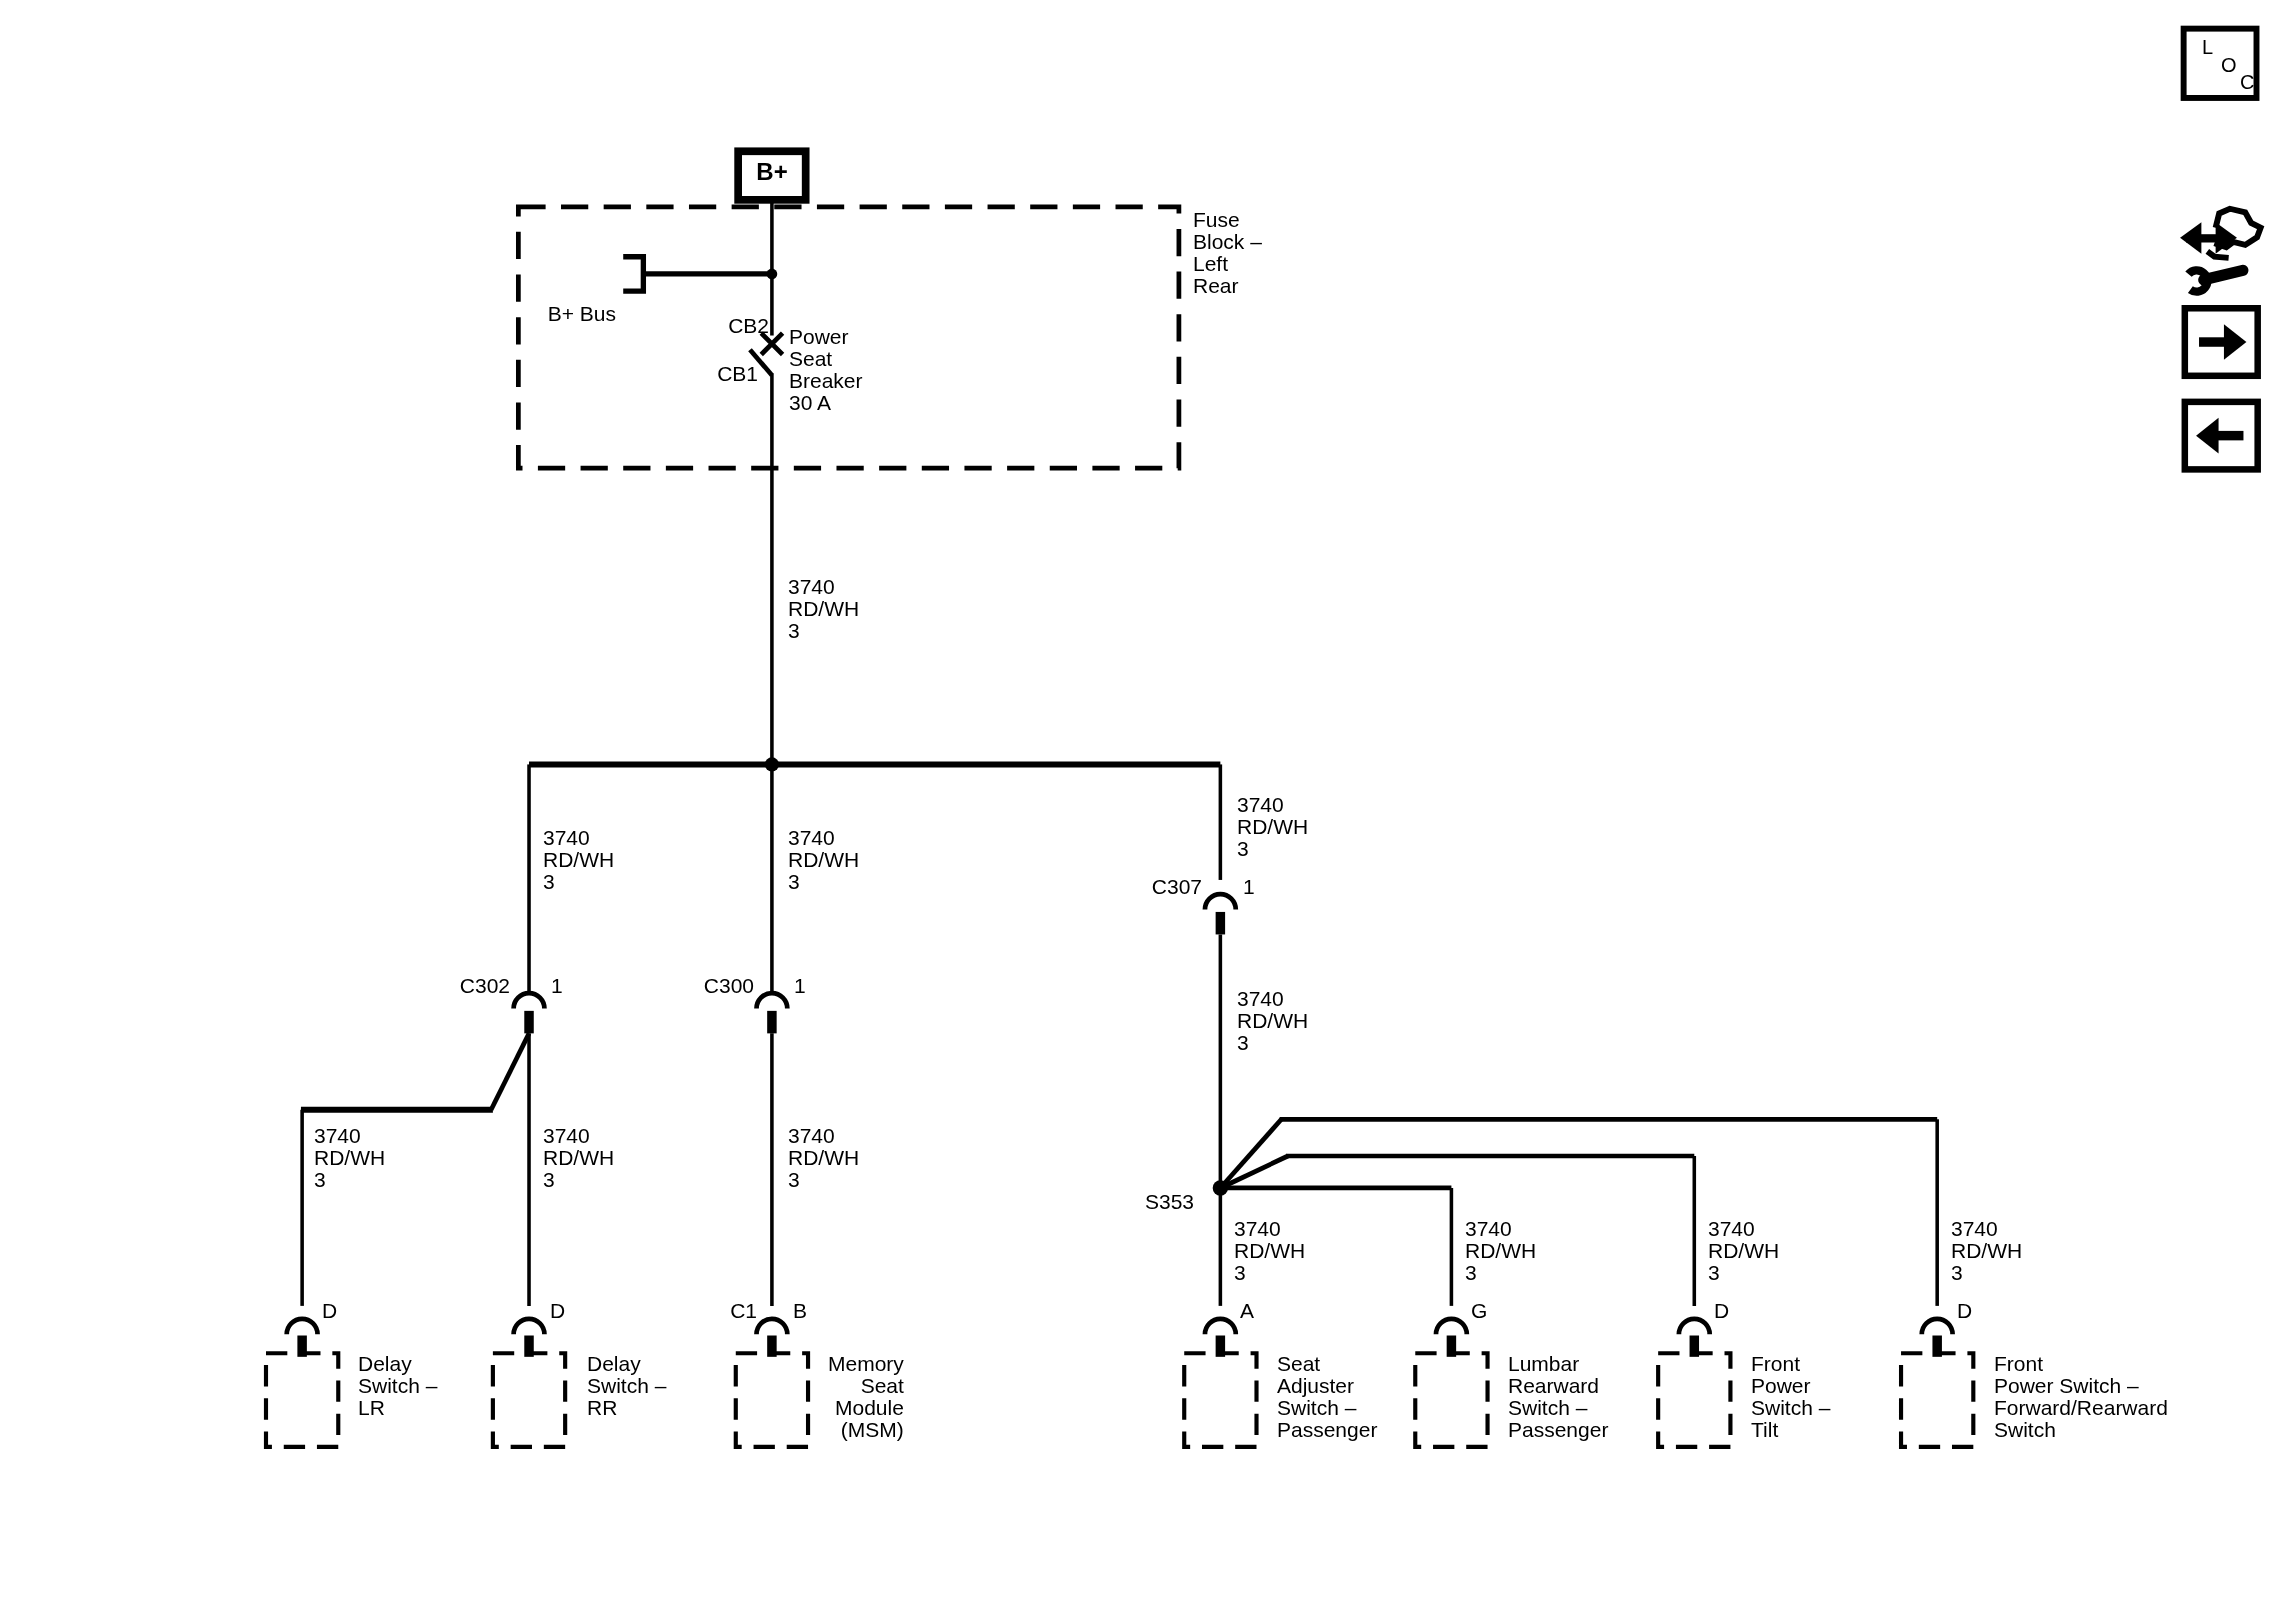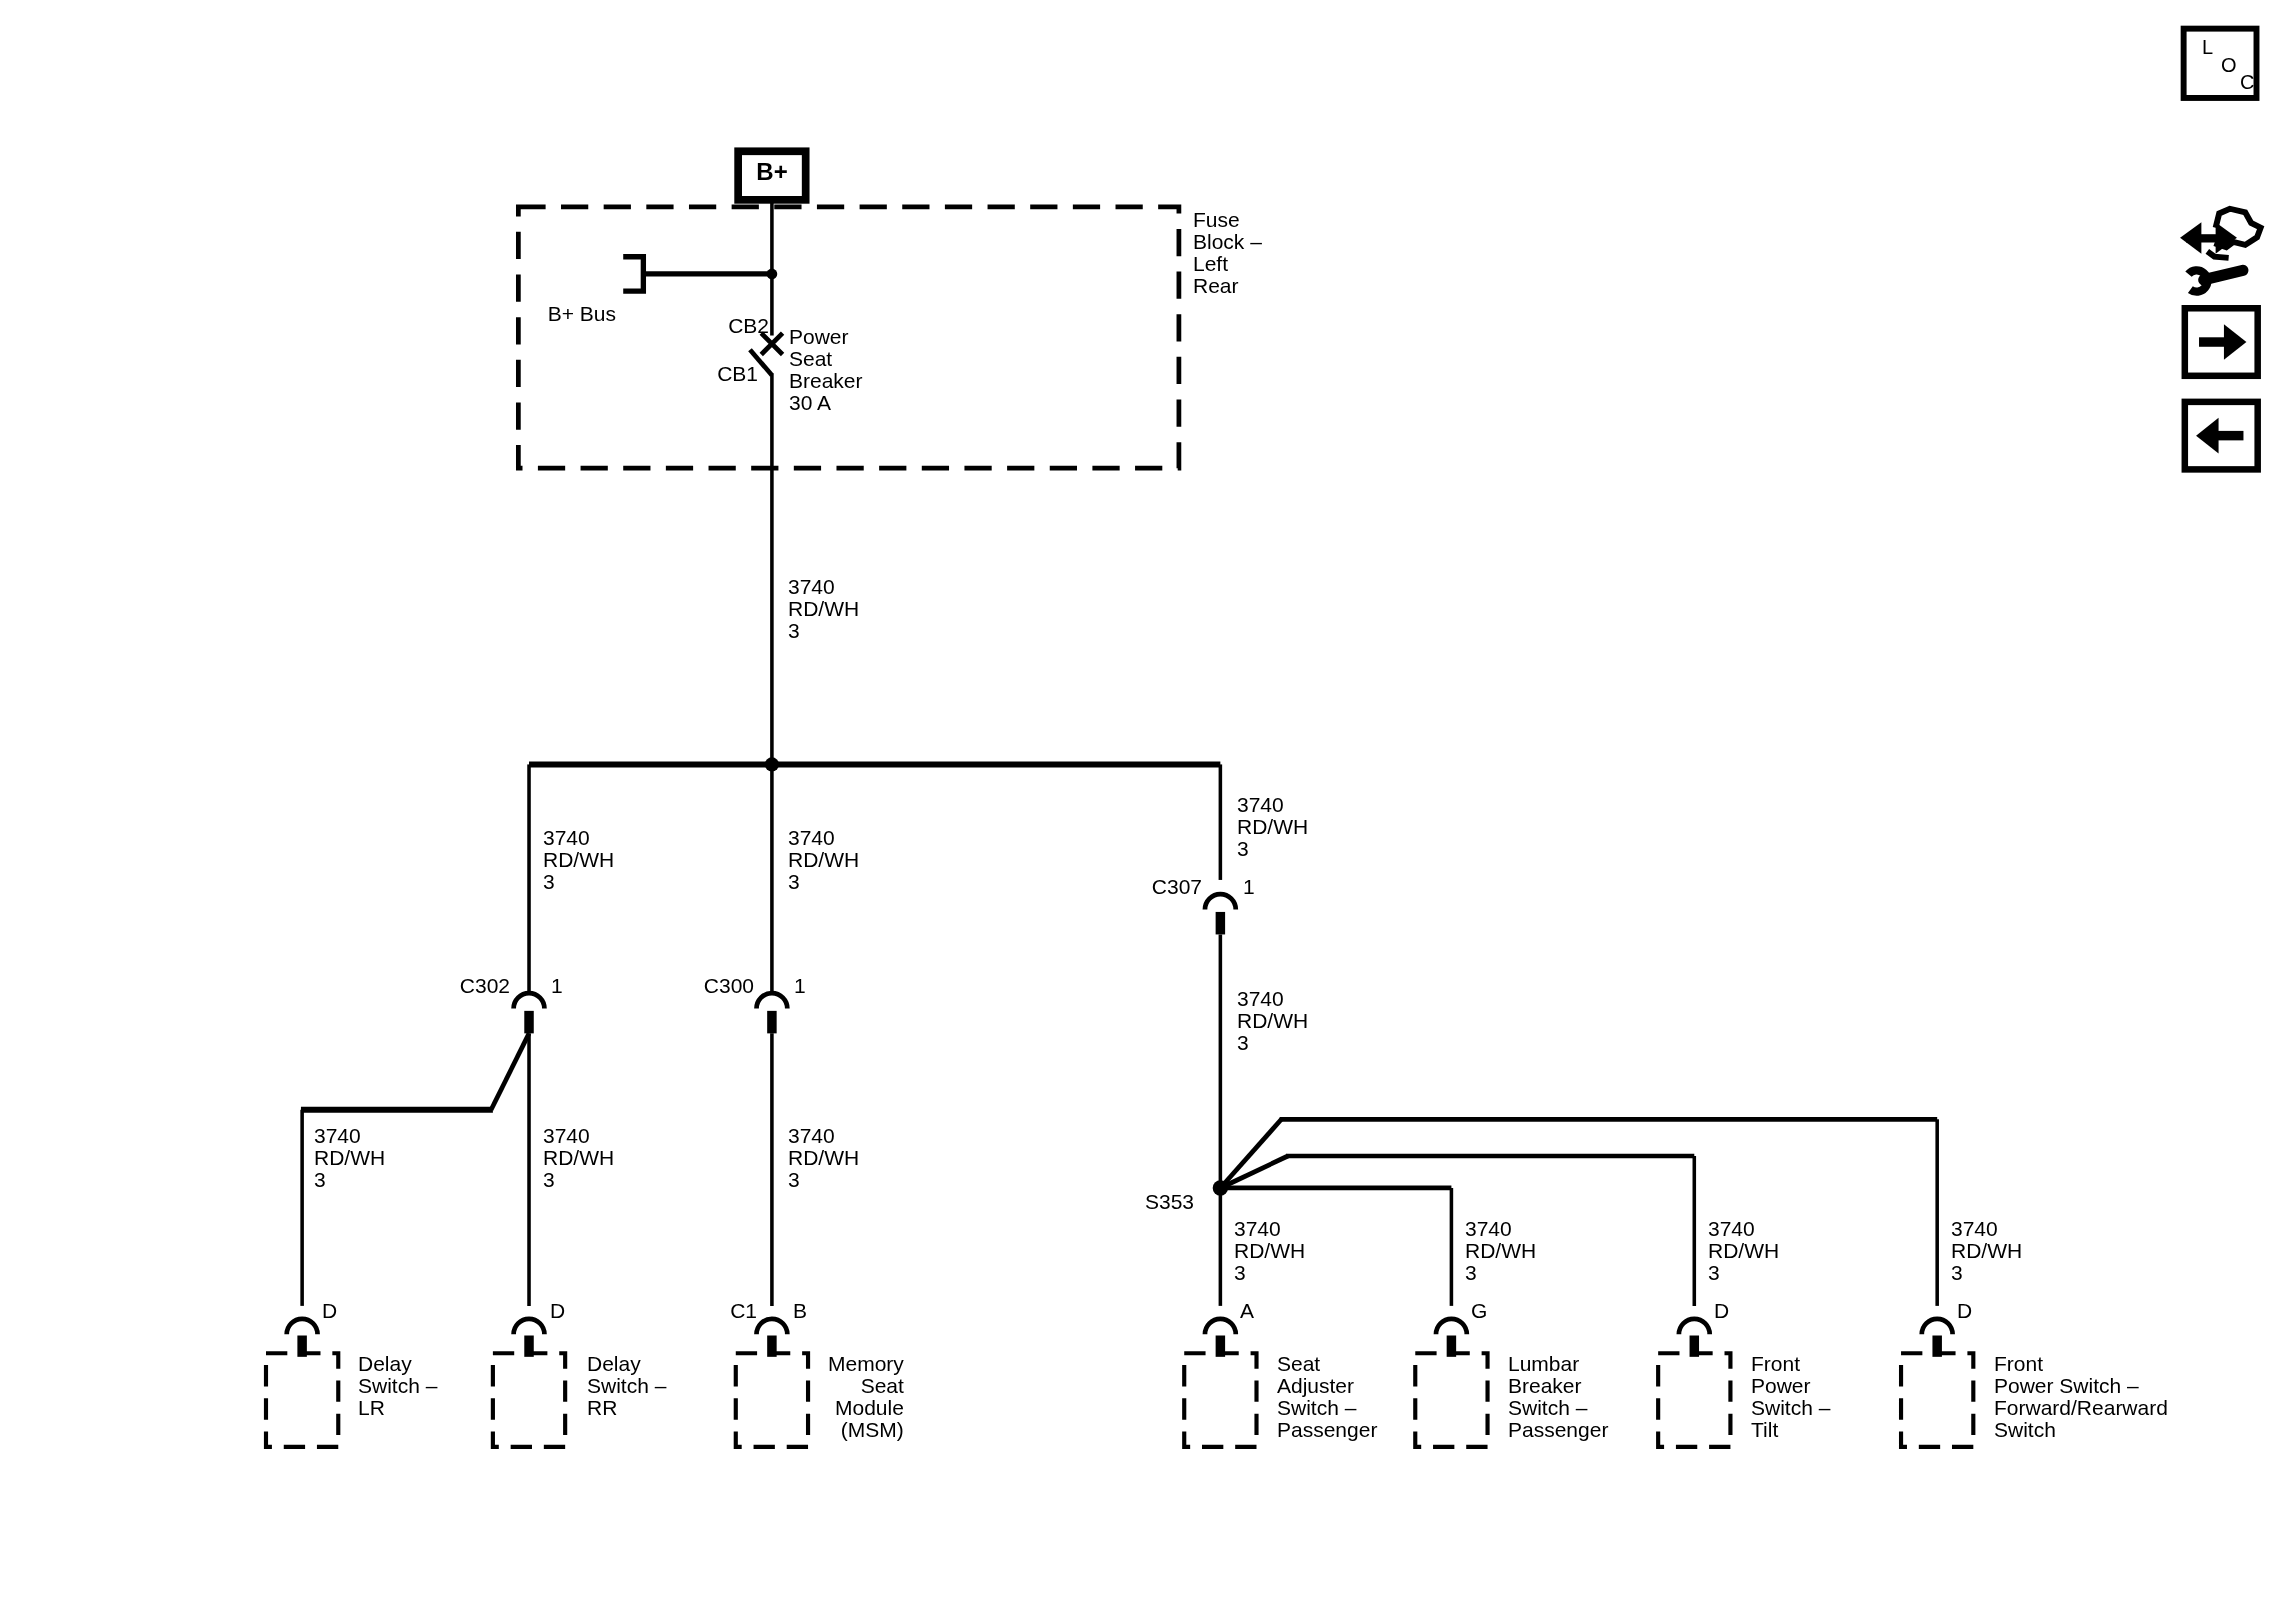--- a/index.html
+++ b/index.html
@@ -239,21 +239,21 @@
 RR</div>
   <div class="lbl" style="left:828px;top:1353px;text-align:right;">Memory
 Seat
 Module
 (MSM)</div>
   <div class="lbl" style="left:1277px;top:1353px;">Seat
 Adjuster
 Switch –
 Passenger</div>
   <div class="lbl" style="left:1508px;top:1353px;">Lumbar
-Breaker
+Rearward
 Switch –
 Passenger</div>
   <div class="lbl" style="left:1751px;top:1353px;">Front
 Power
 Switch –
 Tilt</div>
   <div class="lbl" style="left:1994px;top:1353px;">Front
 Power Switch –
 Forward/Rearward
 Switch</div>

